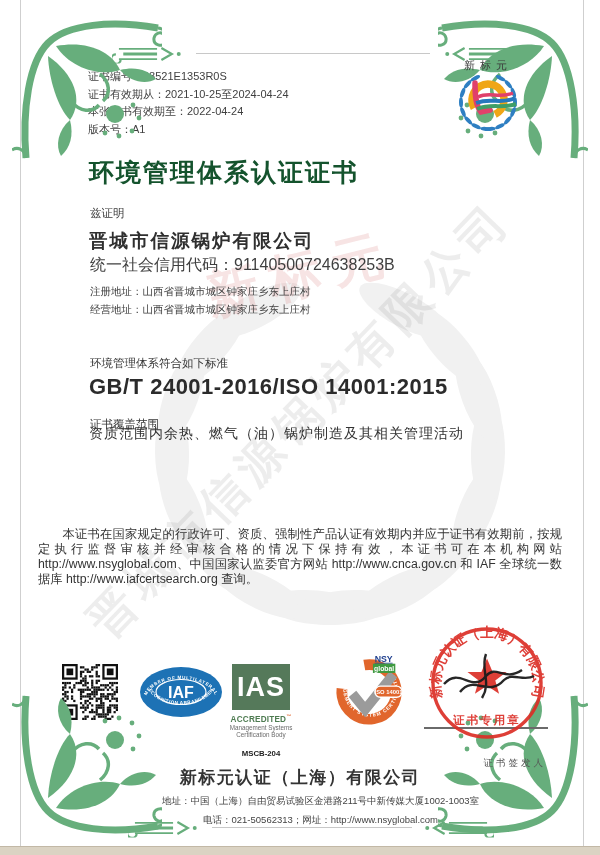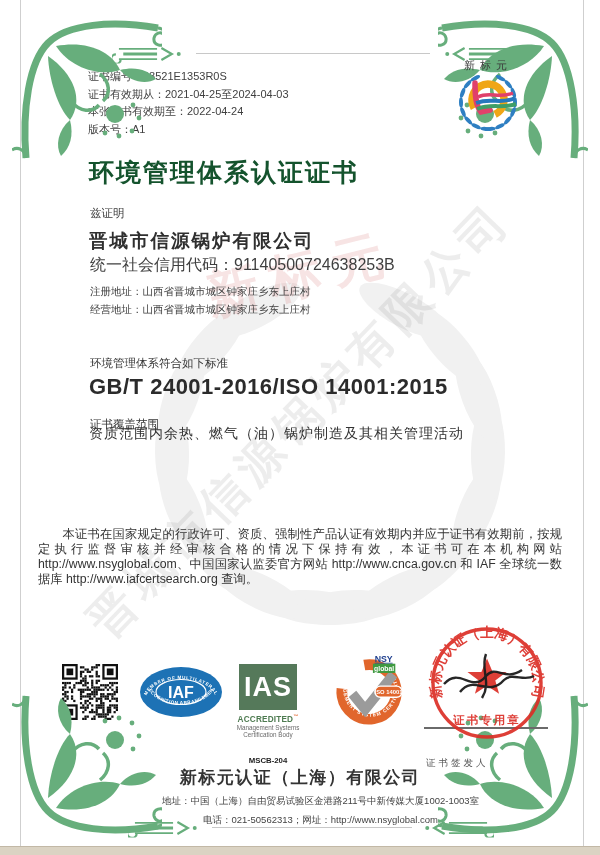--- a/index.html
+++ b/index.html
@@ -19,29 +19,29 @@
   .credit{position:absolute;left:90px;top:255px;font-size:16px;color:#3f3f3f;}
   .addr1{position:absolute;left:90px;top:285px;font-size:10.5px;color:#3f3f3f;font-family:Liberation Mono, monospace;}
   .addr2{position:absolute;left:90px;top:303px;font-size:10.5px;color:#3f3f3f;}
   .std-intro{position:absolute;left:90px;top:356px;font-size:11.5px;color:#363636;}
   .std-code{position:absolute;left:89px;top:374px;font-size:22px;font-weight:bold;color:#2b2b2b;letter-spacing:0.5px;}
   .scope-label{position:absolute;left:90px;top:417px;font-size:11.5px;color:#363636;}
   .scope-text{position:absolute;left:89px;top:425px;font-size:14px;letter-spacing:1px;color:#333;}
   .legal{position:absolute;left:38px;top:527px;width:524px;font-size:12.3px;line-height:15px;
     color:#333;text-align:justify;text-indent:2em;}
   .sig-line{position:absolute;left:424px;top:727px;width:124px;height:1.5px;background:#6a6a6a;z-index:3;}
-  .signer{position:absolute;left:426px;top:757px;width:120px;text-align:left;font-size:9.5px;
+  .signer{position:absolute;left:426px;top:757px;width:120px;text-align:right;font-size:9.5px;
     letter-spacing:3px;color:#555;z-index:4;}
   .ias-box{width:58px;height:46px;background:#55795a;margin:0 auto;display:flex;align-items:center;justify-content:center;}
-  .ias-wrap{position:absolute;left:233px;top:664px;width:70px;text-align:center;}
+  .ias-wrap{position:absolute;left:226px;top:664px;width:70px;text-align:center;}
   .ias-label{color:#fff;font-size:27px;font-weight:bold;letter-spacing:1px;}
   .ias-acc{margin-top:3px;font-size:8.2px;font-weight:bold;color:#4e7b51;letter-spacing:0.2px;}
   .ias-acc sup{color:#e1662c;font-size:5px;}
   .ias-sub{font-size:6.3px;color:#6b6b6b;line-height:7.5px;}
-  .ias-code{margin-top:17px;font-size:7.8px;font-weight:bold;color:#222;}
+  .ias-code{margin-top:10px;font-size:7.8px;font-weight:bold;color:#222;}
   .footer{position:absolute;left:0;top:766px;width:600px;text-align:center;z-index:2;}
   .f-title{font-size:17px;font-weight:bold;letter-spacing:1.5px;color:#333;}
   .f-line{font-size:9.5px;color:#444;margin-top:6px;padding-left:41px;}
   .hline{position:absolute;height:1px;background:#c8c8c8;}
   .bottom-strip{position:absolute;left:0;top:846px;width:600px;height:9px;background:#dbd3c3;border-top:1px solid #c2b8a6;}
   svg{display:block;}
 </style>
 </head>
 <body>
 
@@ -131,21 +131,21 @@
   <svg class="abs" width="78" height="20" style="left:128px;top:818px" viewBox="0 0 90 22">
       <use href="#divpiece"></use>
     </svg>
   <div class="hline" style="left:212px;top:827px;width:200px"></div>
   <svg class="abs" width="78" height="20" style="left:416px;top:818px;transform:scaleX(-1)" viewBox="0 0 90 22">
       <use href="#divpiece"></use>
     </svg>
 
   <div class="info-block">
     <div>证书编号：38521E1353R0S</div>
-    <div>证书有效期从：2021-04-25至2024-04-03</div>
+    <div>证书有效期从：2021-10-25至2024-04-24</div>
     <div>本张证书有效期至：2022-04-24</div>
     <div>版本号：A1</div>
   </div>
 
   <svg class="abs" width="96" height="88" viewBox="0 0 96 88" style="left:440px;top:56px;z-index:2">
     <text x="48" y="13" font-size="11" letter-spacing="5" text-anchor="middle" fill="#3a3a3a">新标元</text>
     <g id="logo-wreath">
         <ellipse cx="45.64679494581323" cy="72.89725684847713" rx="5.2" ry="2" transform="rotate(-175.00000000000003 45.64679494581323 72.89725684847713)" fill="#2e7fc2"></ellipse>
         <ellipse cx="36.16397903669491" cy="70.2674392500775" rx="5.2" ry="2" transform="rotate(-153.99999999999997 36.16397903669491 70.2674392500775)" fill="#2e7fc2"></ellipse>
         <ellipse cx="28.253450056282396" cy="64.41395572168746" rx="5.2" ry="2" transform="rotate(-133.00000000000003 28.253450056282396 64.41395572168746)" fill="#2e7fc2"></ellipse>

